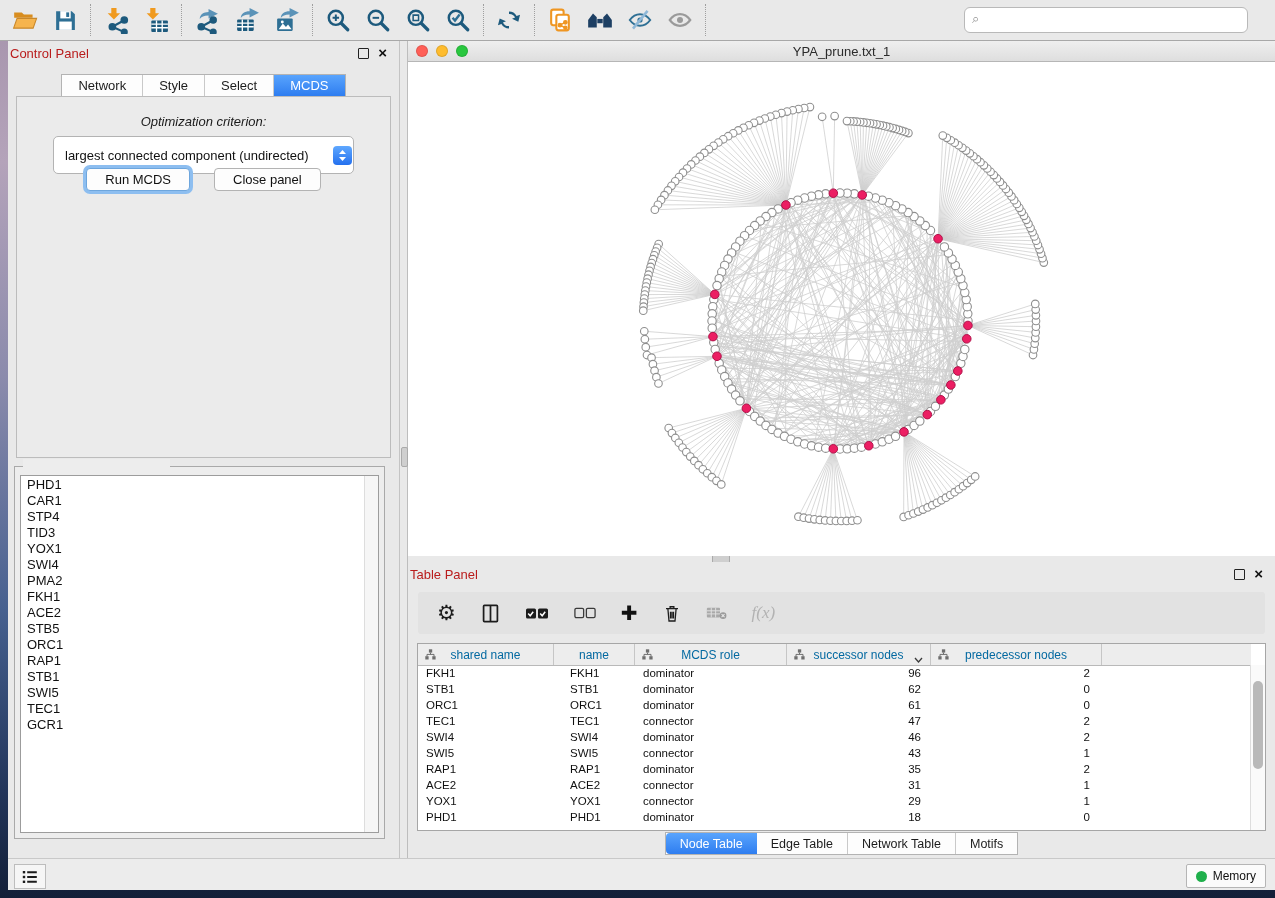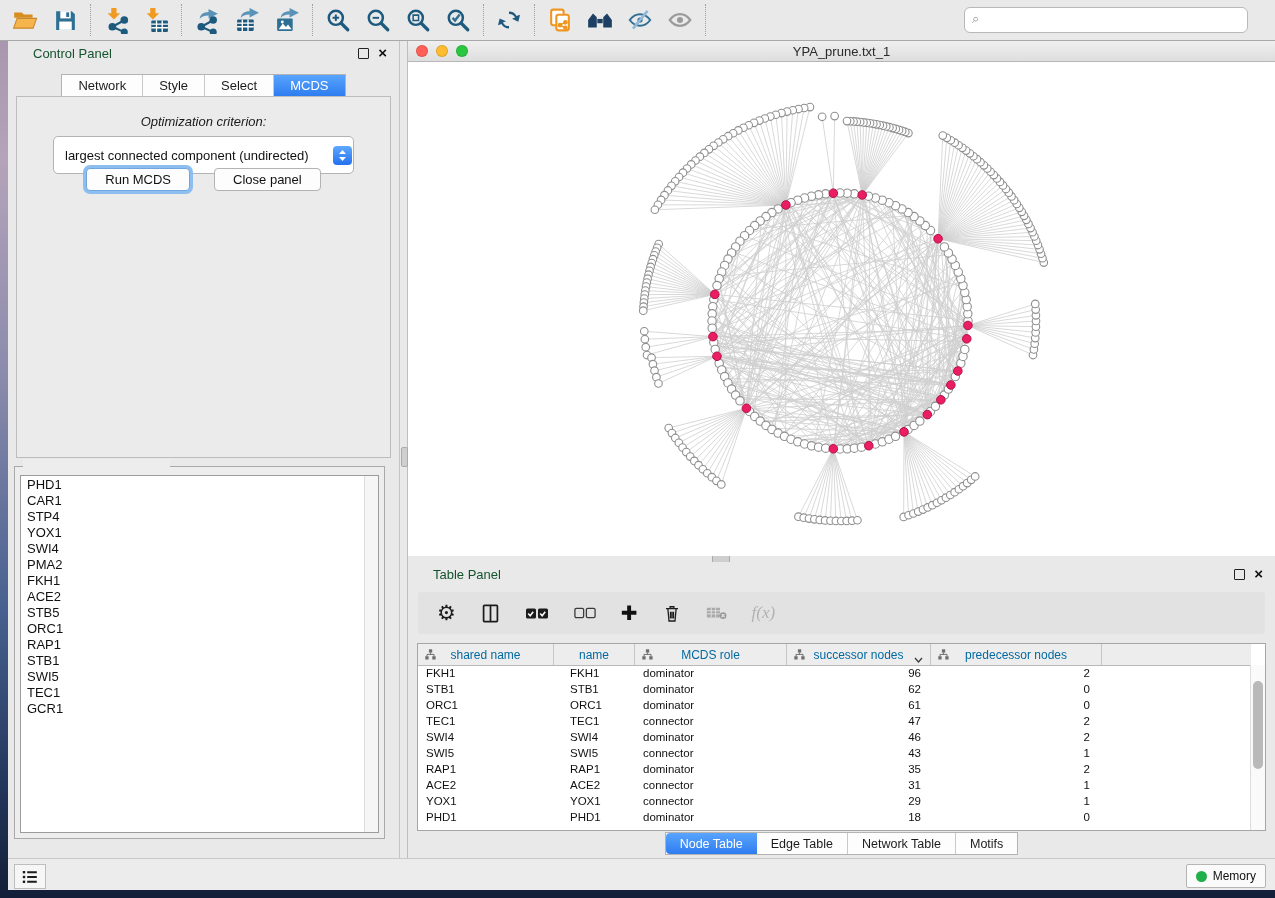--- a/index.html
+++ b/index.html
@@ -12,21 +12,21 @@
   .tgroup{display:flex;align-items:center;height:32px;padding:0 5px;border-right:1px dotted #9f9f9f;}
   .tgroup:last-of-type{border-right:none;}
   .tbtn{width:40px;height:32px;display:flex;align-items:center;justify-content:center;cursor:default;}
   .search-wrap{margin-left:auto;margin-right:27px;position:relative;}
   .search-wrap input{width:250px;height:24px;border:1px solid #b9b9b9;border-radius:6px;background:#fff;padding:0 6px 0 26px;font-size:13px;outline:none;}
   .search-glyph{position:absolute;left:8px;top:4px;color:#8e8e8e;font-size:13px;}
 
   
   .cpanel{position:absolute;left:8px;top:41px;width:392px;height:817px;background:#e9e9e9;box-sizing:border-box;border-right:1px solid #c4c4c4;}
   .panel-head{position:absolute;left:0;top:0;right:0;height:24px;display:flex;align-items:center;}
-  .panel-title{font-size:13px;color:#14532d;padding-left:25px;}
+  .panel-title{font-size:13px;color:#b91c1c;padding-left:2px;}
   .head-icons{margin-left:auto;display:flex;align-items:center;gap:9px;padding-right:12px;}
   .float-box{width:9px;height:9px;border:1.6px solid #222;border-radius:1px;}
   .close-x{font-size:15px;font-weight:bold;color:#111;line-height:10px;}
   .cp-tabs{position:absolute;top:33px;left:0;right:0;display:flex;justify-content:center;}
   .seg-group{display:flex;border:1px solid #b3b3b3;border-radius:0;background:#ffffff;height:21px;overflow:hidden;}
   .seg{font-size:13px;color:#1c1c1c;padding:0 16px;display:flex;align-items:center;border-right:1px solid #c9c9c9;background:#fdfdfd;}
   .seg:last-child{border-right:none;}
   .seg.sel{background:linear-gradient(#59a4fd,#2e7df0);color:#fff;border-right:none;}
   .cp-box{position:absolute;top:55px;left:8px;right:8px;height:362px;background:#ebebeb;border:1px solid #bcbcbc;box-sizing:border-box;}
   .opt-label{position:absolute;top:17px;left:0;right:0;text-align:center;font-size:13px;color:#1a1a1a;font-style:italic;}
@@ -268,20 +268,21 @@
       <button class="jbtn">Close panel</button>
     </div>
   </div>
   <div class="fieldset">
     <span class="legend">MCDS result (17 nodes)</span>
     <div class="mcds-list">
       <div class="mcds-items" id="mcds-items">
           <div>PHD1</div>
           <div>CAR1</div>
           <div>STP4</div>
+          <div>TID3</div>
           <div>YOX1</div>
           <div>SWI4</div>
           <div>PMA2</div>
           <div>FKH1</div>
           <div>ACE2</div>
           <div>STB5</div>
           <div>ORC1</div>
           <div>RAP1</div>
           <div>STB1</div>
           <div>SWI5</div>

